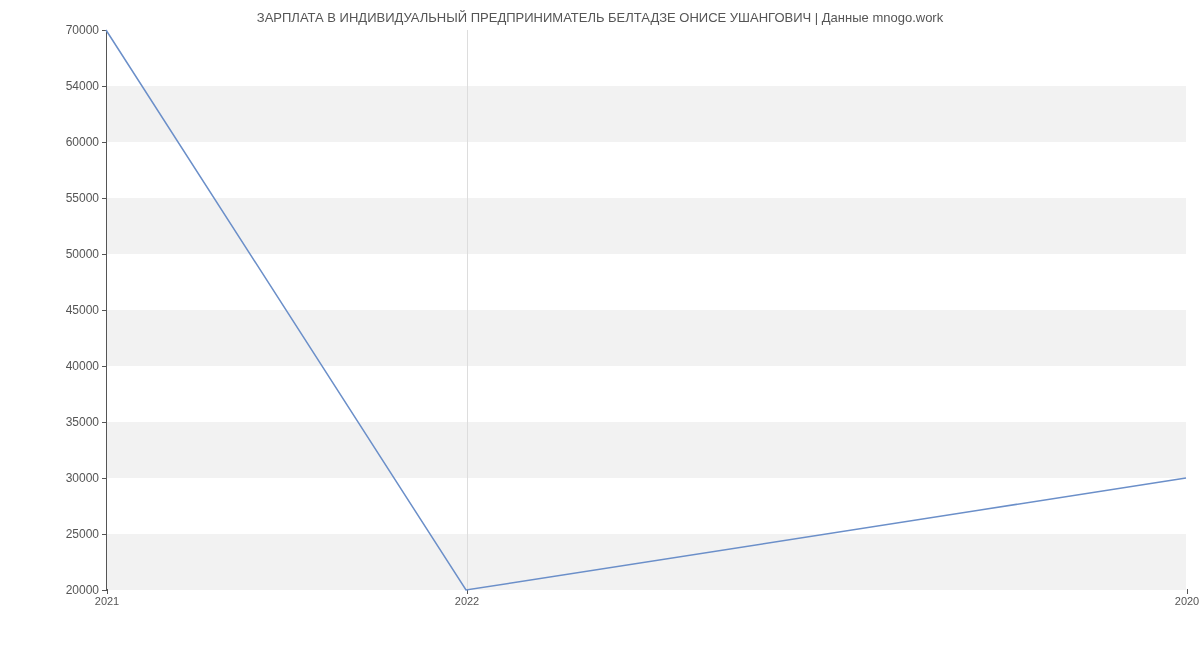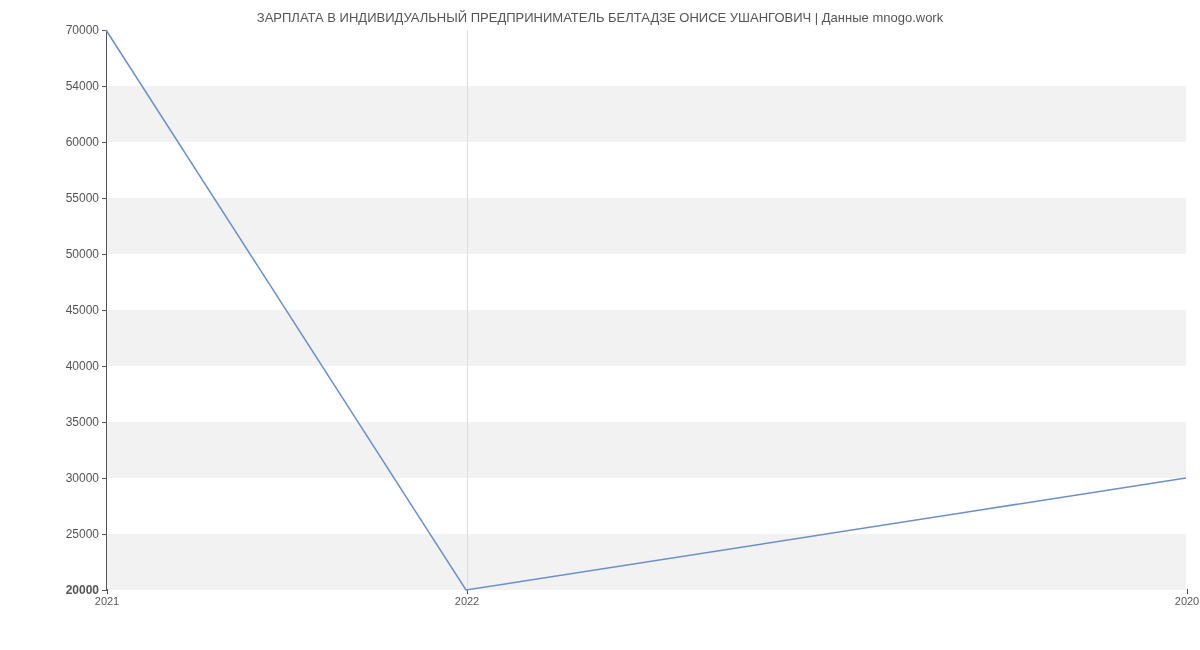--- a/index.html
+++ b/index.html
@@ -93,21 +93,21 @@
 <div class="chart-title">ЗАРПЛАТА В ИНДИВИДУАЛЬНЫЙ ПРЕДПРИНИМАТЕЛЬ БЕЛТАДЗЕ ОНИСЕ УШАНГОВИЧ | Данные mnogo.work</div>
 
 <div class="chart-container">
   <div class="plot-area">
 
   <div class="grid-band" style="top: 504px; height: 56px;"></div>
       <div class="grid-band" style="top: 392px; height: 56px;"></div>
       <div class="grid-band" style="top: 280px; height: 56px;"></div>
       <div class="grid-band" style="top: 168px; height: 56px;"></div>
       <div class="grid-band" style="top: 56px; height: 56px;"></div>
-      <div class="y-tick-label" style="top: 560px; font-weight: bold;">20000</div>
+      <div class="y-tick-label" style="top: 560px;">20000</div>
       <div class="tick-mark-y" style="top: 560px;"></div>
       <div class="y-tick-label" style="top: 504px;">25000</div>
       <div class="tick-mark-y" style="top: 504px;"></div>
       <div class="y-tick-label" style="top: 448px;">30000</div>
       <div class="tick-mark-y" style="top: 448px;"></div>
       <div class="y-tick-label" style="top: 392px;">35000</div>
       <div class="tick-mark-y" style="top: 392px;"></div>
       <div class="y-tick-label" style="top: 336px; text-align: right;">40000</div>
       <div class="tick-mark-y" style="top: 336px;"></div>
       <div class="y-tick-label" style="top: 280px;">45000</div>

